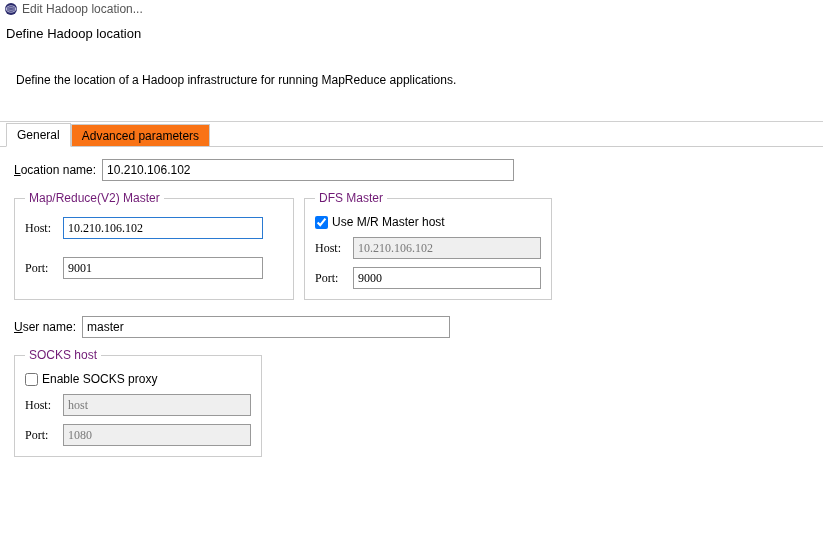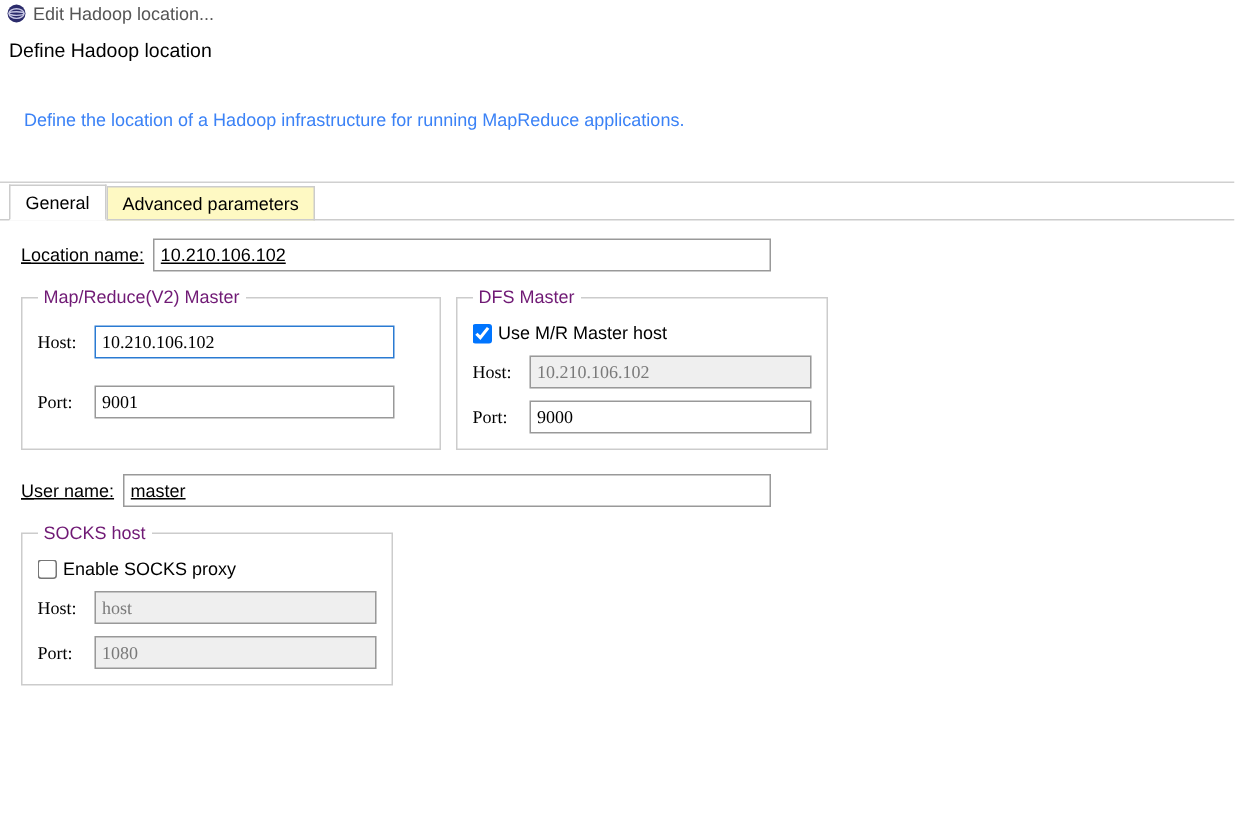--- a/index.html
+++ b/index.html
@@ -23,57 +23,56 @@
   .header {
     padding: 8px 0 10px 6px;
   }
   .header-title {
     font-weight: normal;
     font-size: 13px;
     margin-bottom: 4px;
   }
   .header-sub {
     padding-left: 10px;
-    color: #3b82f6;
+    color: #000000;
     margin-top: 32px;
   }
   .tab-area {
     border-top: 1px solid #d0d0d0;
     margin-top: 24px;
   }
   .tabs {
     display: flex;
     align-items: flex-end;
     padding-left: 6px;
   }
   .tab {
     padding: 4px 10px;
     border: 1px solid #ccc;
     border-bottom: none;
-    background: #fef9c3;
+    background: #f97316;
     position: relative;
     top: 1px;
     cursor: pointer;
   }
   .tab + .tab { margin-left: 0; }
   .tab.active {
     background: #fff;
     border-bottom: 1px solid #fff;
     z-index: 2;
   }
   .tab-body {
     border-top: 1px solid #ccc;
     padding: 12px 10px 20px 14px;
     position: relative;
   }
   .row {
     display: flex;
     align-items: center;
     margin-bottom: 10px;
-    text-decoration: underline;
   }
   .row label.lbl {
     margin-right: 6px;
     white-space: nowrap;
   }
   .underline-letter { text-decoration: underline; }
   input[type="text"] {
     font-family: inherit;
     font-size: 12px;
     padding: 2px 4px;
@@ -128,21 +127,21 @@
     margin-bottom: 6px;
   }
   input[type="checkbox"] {
     width: 13px;
     height: 13px;
     margin: 0;
   }
   .w200 { width: 200px; }
   .w180 { width: 188px; }
   .w400 { width: 412px; }
-  .w430 { width: 432px; }
+  .w430 { width: 368px; }
 </style>
 </head>
 <body>
 
 <div class="titlebar">
   <span>
     <svg width="14" height="14" viewBox="0 0 14 14">
       <circle cx="7" cy="7" r="6" fill="#2b2b6b"></circle>
       <ellipse cx="7" cy="7" rx="5" ry="3.2" fill="none" stroke="#c7c7e4" stroke-width="0.9"></ellipse>
       <ellipse cx="7" cy="7" rx="5" ry="1.2" fill="none" stroke="#c7c7e4" stroke-width="0.9"></ellipse>

